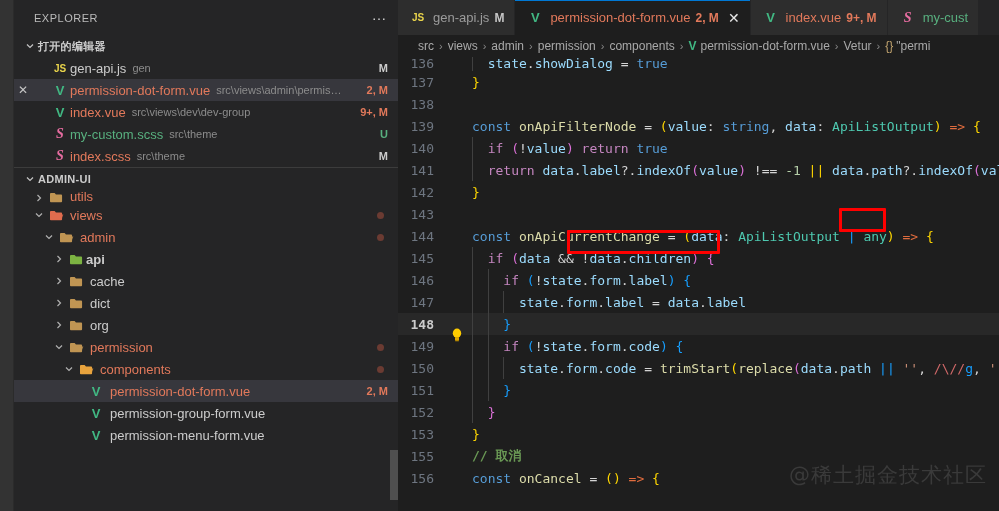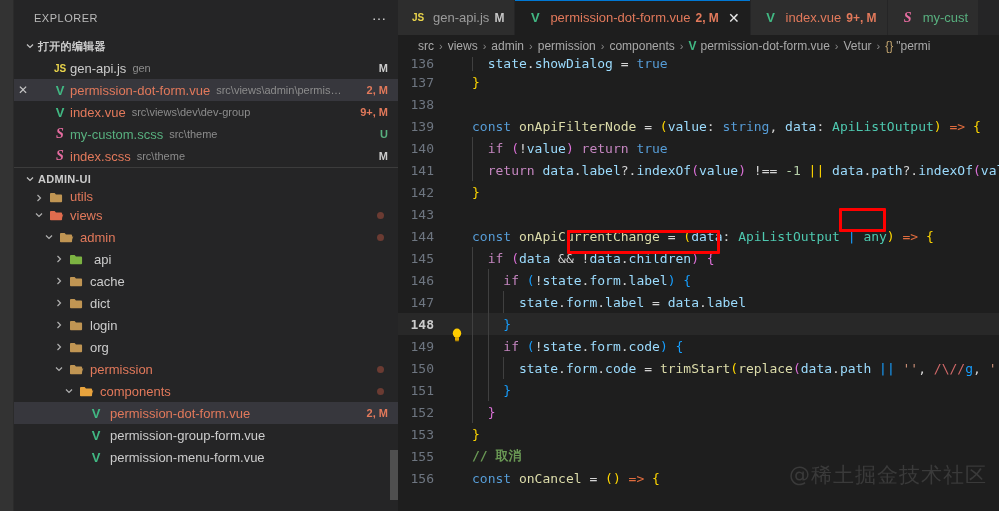--- a/index.html
+++ b/index.html
@@ -346,21 +346,21 @@
             <span class="chev">
               <svg width="12" height="12" viewBox="0 0 12 12">
                 <path d="M4.5 3 L7.5 6 L4.5 9" stroke="#b0b0b0" stroke-width="1.2" fill="none"></path>
               </svg>
             </span>
             <span class="folder-ic">
               <svg width="15" height="13" viewBox="0 0 16 14">
                 <path d="M1 3.2 A1 1 0 0 1 2 2.2 H6 L7.4 3.8 H13 A1 1 0 0 1 14 4.8 V11 A1 1 0 0 1 13 12 H2 A1 1 0 0 1 1 11 Z" fill="#7cb342"></path>
               </svg>
             </span>
-            <span class="tlabel plain" style="margin-left: 8px;">api</span>
+            <span class="tlabel plain" style="margin-left: 0; font-weight: bold;">api</span>
           </div>
           <div class="trow">
             <span style="width: 38px; flex: 0 0 38px;"></span>
             <span class="chev">
               <svg width="12" height="12" viewBox="0 0 12 12">
                 <path d="M4.5 3 L7.5 6 L4.5 9" stroke="#b0b0b0" stroke-width="1.2" fill="none"></path>
               </svg>
             </span>
             <span class="folder-ic">
               <svg width="15" height="13" viewBox="0 0 16 14">
@@ -375,34 +375,20 @@
               <svg width="12" height="12" viewBox="0 0 12 12">
                 <path d="M4.5 3 L7.5 6 L4.5 9" stroke="#b0b0b0" stroke-width="1.2" fill="none"></path>
               </svg>
             </span>
             <span class="folder-ic">
               <svg width="15" height="13" viewBox="0 0 16 14">
                 <path d="M1 3.2 A1 1 0 0 1 2 2.2 H6 L7.4 3.8 H13 A1 1 0 0 1 14 4.8 V11 A1 1 0 0 1 13 12 H2 A1 1 0 0 1 1 11 Z" fill="#c09553"></path>
               </svg>
             </span>
             <span class="tlabel plain" style="margin-left: 4px;">dict</span>
-          </div>
-          <div class="trow">
-            <span style="width: 38px; flex: 0 0 38px;"></span>
-            <span class="chev">
-              <svg width="12" height="12" viewBox="0 0 12 12">
-                <path d="M4.5 3 L7.5 6 L4.5 9" stroke="#b0b0b0" stroke-width="1.2" fill="none"></path>
-              </svg>
-            </span>
-            <span class="folder-ic">
-              <svg width="15" height="13" viewBox="0 0 16 14">
-                <path d="M1 3.2 A1 1 0 0 1 2 2.2 H6 L7.4 3.8 H13 A1 1 0 0 1 14 4.8 V11 A1 1 0 0 1 13 12 H2 A1 1 0 0 1 1 11 Z" fill="#c09553"></path>
-              </svg>
-            </span>
-            <span class="tlabel plain" style="margin-left: 4px;">login</span>
           </div>
           <div class="trow">
             <span style="width: 38px; flex: 0 0 38px;"></span>
             <span class="chev">
               <svg width="12" height="12" viewBox="0 0 12 12">
                 <path d="M4.5 3 L7.5 6 L4.5 9" stroke="#b0b0b0" stroke-width="1.2" fill="none"></path>
               </svg>
             </span>
             <span class="folder-ic">
               <svg width="15" height="13" viewBox="0 0 16 14">

